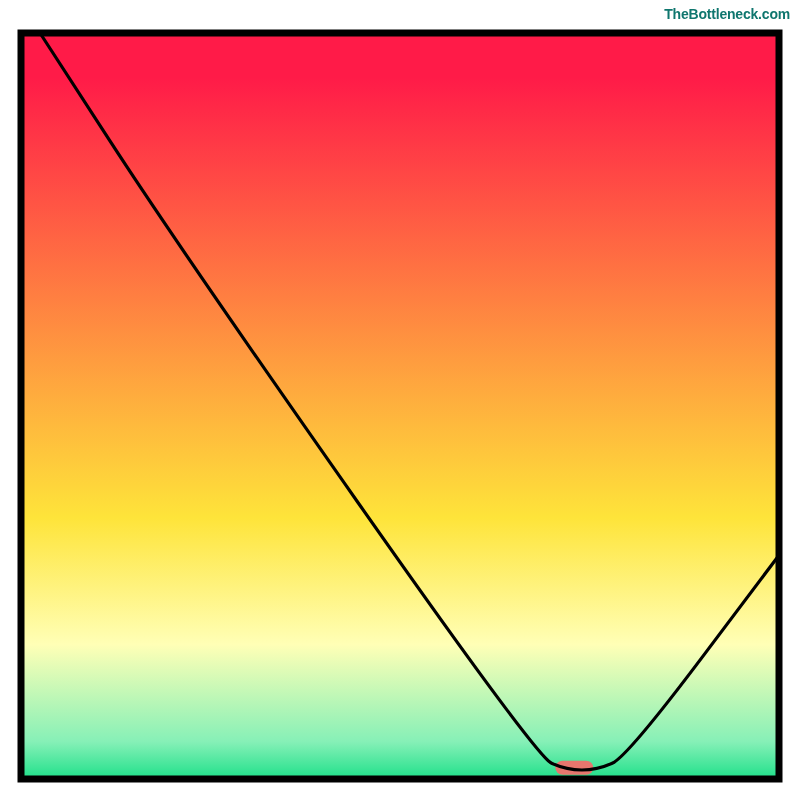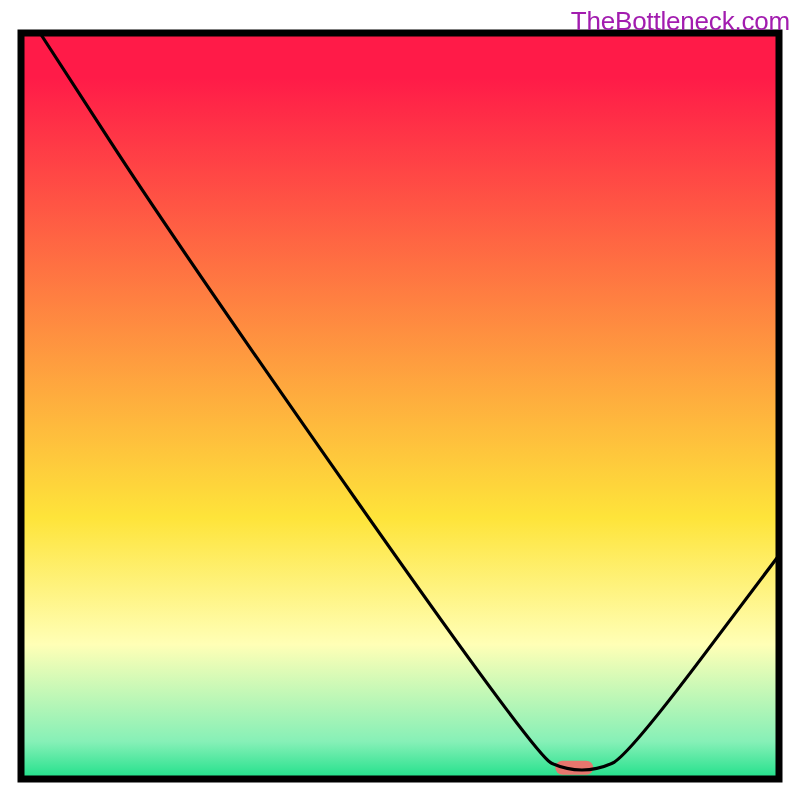--- a/index.html
+++ b/index.html
@@ -13,23 +13,23 @@
   }
   .wrapper {
     width: 800px;
     height: 800px;
     position: relative;
   }
   .attribution {
     position: absolute;
     top: 6px;
     right: 10px;
-    font-size: 26px;
-    font-weight: 400;
-    color: #a21caf;
+    font-size: 14px;
+    font-weight: 700;
+    color: #0f766e;
     letter-spacing: -0.2px;
     z-index: 5;
   }
   svg {
     display: block;
   }
 </style>
 </head>
 <body>
 

